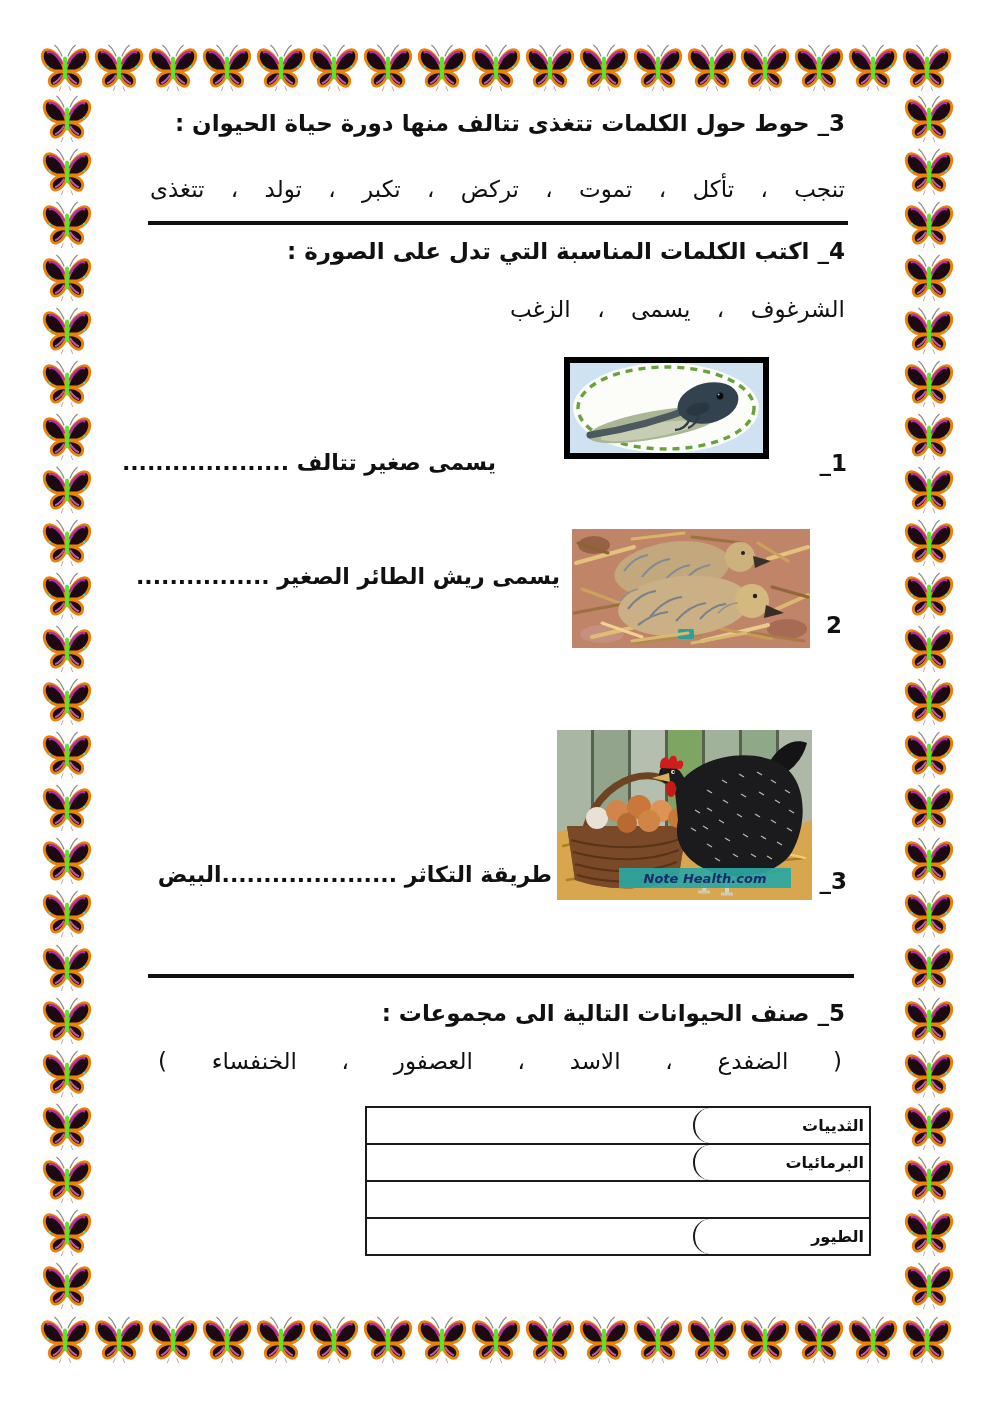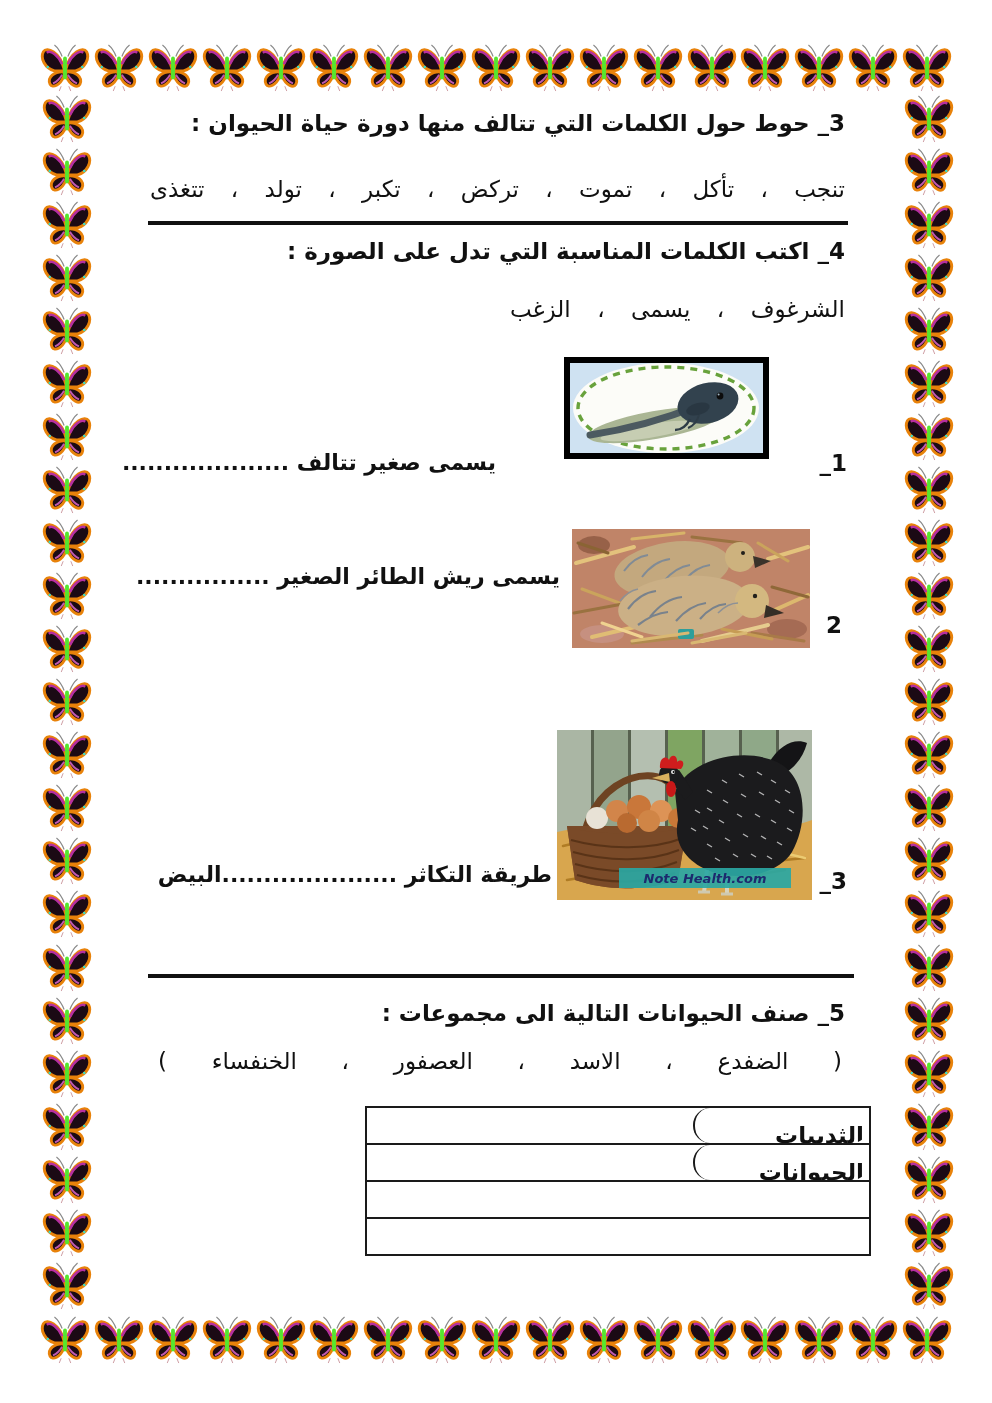--- a/index.html
+++ b/index.html
@@ -32,22 +32,22 @@
   .dot{fill:#35e0cc;}
   
   .frame{border:6px solid #000;background:#fff;}
   .photo{display:block;}
   
   .anim-table{direction:rtl;border:2px solid #1a1a1a;border-collapse:collapse;}
   .anim-row{display:flex;direction:rtl;}
   .anim-row + .anim-row{border-top:2px solid #1a1a1a;}
   .cell-label{
     width:176px;height:35px;border-left:2px solid #1a1a1a;
-    font-weight:700;font-size:23px;direction:rtl;text-align:right;
-    padding:11px 5px 0 0;line-height:33px;white-space:nowrap;overflow:hidden;border-radius:17px;
+    font-weight:700;font-size:16px;direction:rtl;text-align:right;
+    padding:1px 5px 0 0;line-height:33px;white-space:nowrap;overflow:hidden;border-radius:17px;
   }
   .cell-answer{flex:1;height:35px;}
 </style>
 </head>
 <body>
 
 <div class="abs b-row" style="left:40px;top:44px;width:912px;">
   <svg class="bfly" viewBox="0 0 52 50" aria-hidden="true">
     <path d="M23 13 Q20 5 15 1" class="ant"></path>
     <path d="M29 13 Q32 5 37 1" class="ant"></path>
@@ -1405,21 +1405,21 @@
     <path class="acc" d="M29 21 C33 12 41 6 45 9"></path>
     <path class="acc2" d="M23 32 C20 37 16 40 13.5 41"></path>
     <path class="acc2" d="M29 32 C32 37 36 40 38.5 41"></path>
     <rect x="24" y="13" width="4" height="24" rx="2" class="bdy"></rect>
     <path d="M22 44 L20 49 M30 44 L32 49" class="leg"></path>
     <circle cx="8" cy="24" r="1.3" class="dot"></circle>
       <circle cx="44" cy="24" r="1.3" class="dot"></circle>
   </svg>
 </div>
 
-<div class="abs h" style="left:150px;right:147px;top:110px;">3_ حوط حول الكلمات التي تتالف منها دورة حياة الحيوان :</div>
+<div class="abs h" style="left:150px;right:147px;top:110px;">3_ حوط حول الكلمات تتغذى تتالف منها دورة حياة الحيوان :</div>
 <div class="abs wordline" style="left:150px;right:147px;top:176px;">تنجب ، تأكل ، تموت ، تركض ، تكبر ، تولد ، تتغذى</div>
 <div class="abs rule" style="left:148px;top:221px;width:700px;"></div>
 
 <div class="abs h" style="left:150px;right:147px;top:238px;">4_ اكتب الكلمات المناسبة التي تدل على الصورة :</div>
 <div class="abs wordline" style="right:147px;top:296px;width:335px;">الشرغوف ، يسمى ، الزغب</div>
 
 <div class="abs frame" style="left:564px;top:357px;">
   <svg class="photo" width="193" height="90" viewBox="0 0 193 90">
     <rect width="193" height="90" fill="#cfe2f2"></rect>
     <ellipse cx="96" cy="45" rx="93" ry="45" fill="#fcfcf8"></ellipse>
@@ -1562,22 +1562,23 @@
 
 <div class="abs h" style="left:150px;right:147px;top:1000px;text-align:right;">5_ صنف الحيوانات التالية الى مجموعات :</div>
 <div class="abs wordline" style="left:158px;right:150px;top:1048px;">( الضفدع ، الاسد ، العصفور ، الخنفساء )</div>
 
 <div class="abs anim-table" style="left:365px;top:1106px;width:506px;">
   <div class="anim-row">
     <div class="cell-label">الثدييات</div>
     <div class="cell-answer"></div>
   </div>
   <div class="anim-row">
-    <div class="cell-label">الحيوانات</div>
+    <div class="cell-label">البرمائيات</div>
     <div class="cell-answer"></div>
   </div>
   <div class="anim-row">
     <div class="cell-answer"></div>
   </div>
   <div class="anim-row">
+    <div class="cell-label">الطيور</div>
     <div class="cell-answer"></div>
   </div>
 </div>
 
 </body></html>

